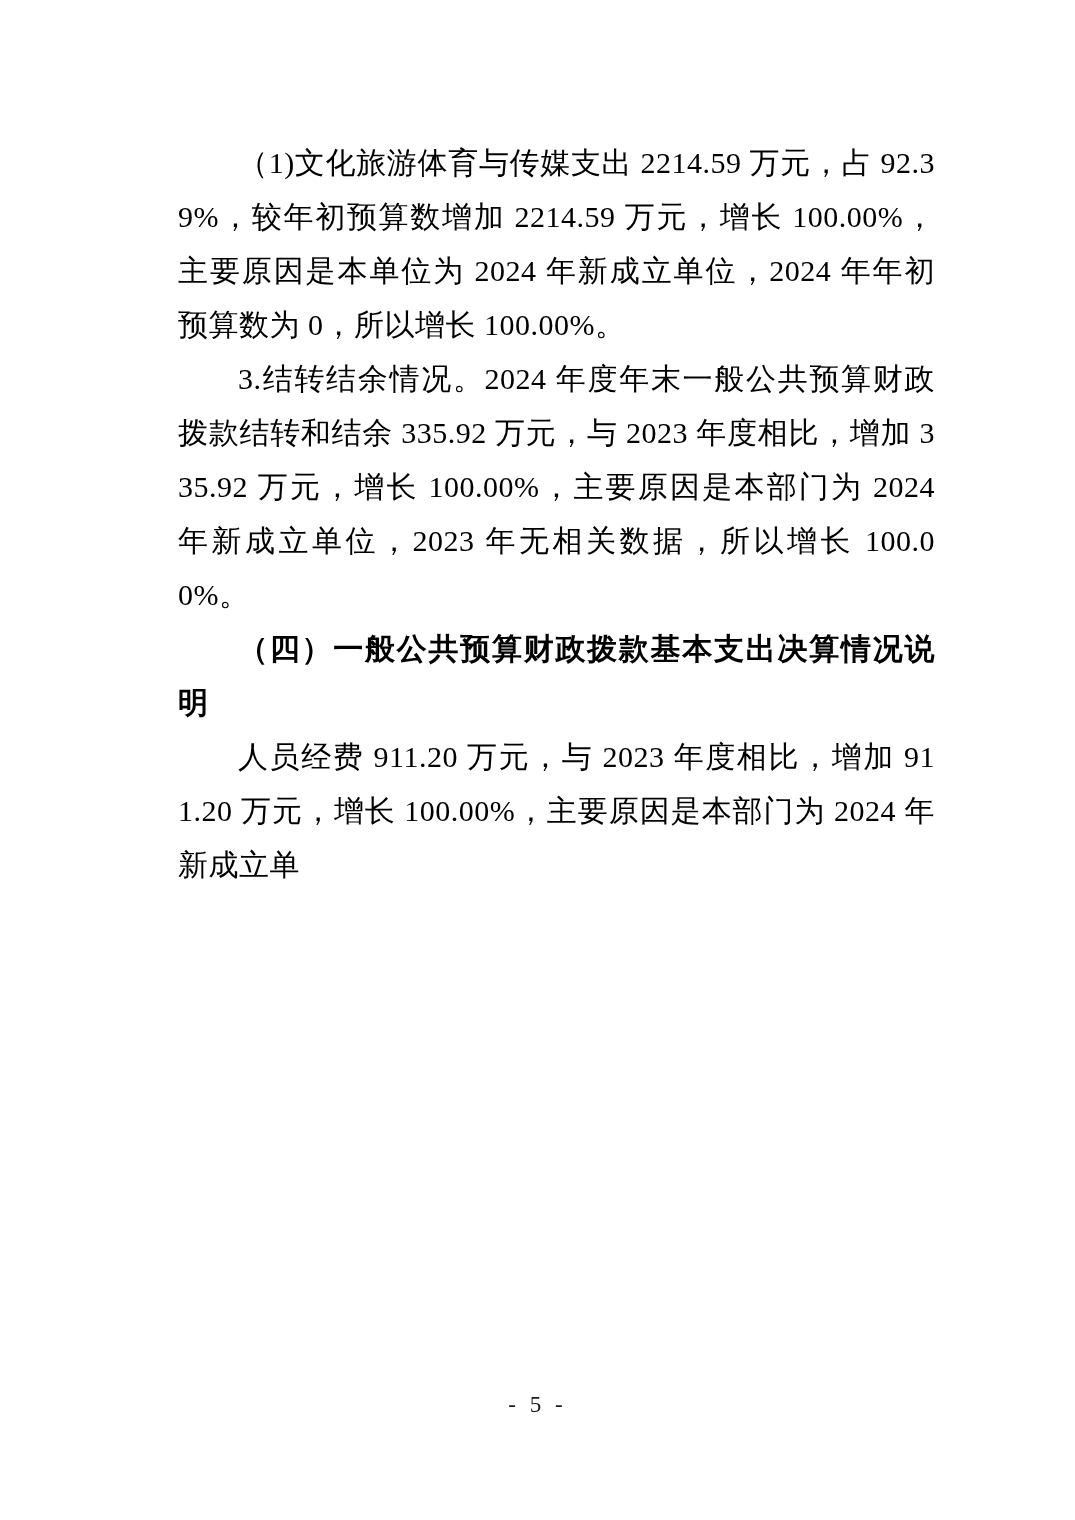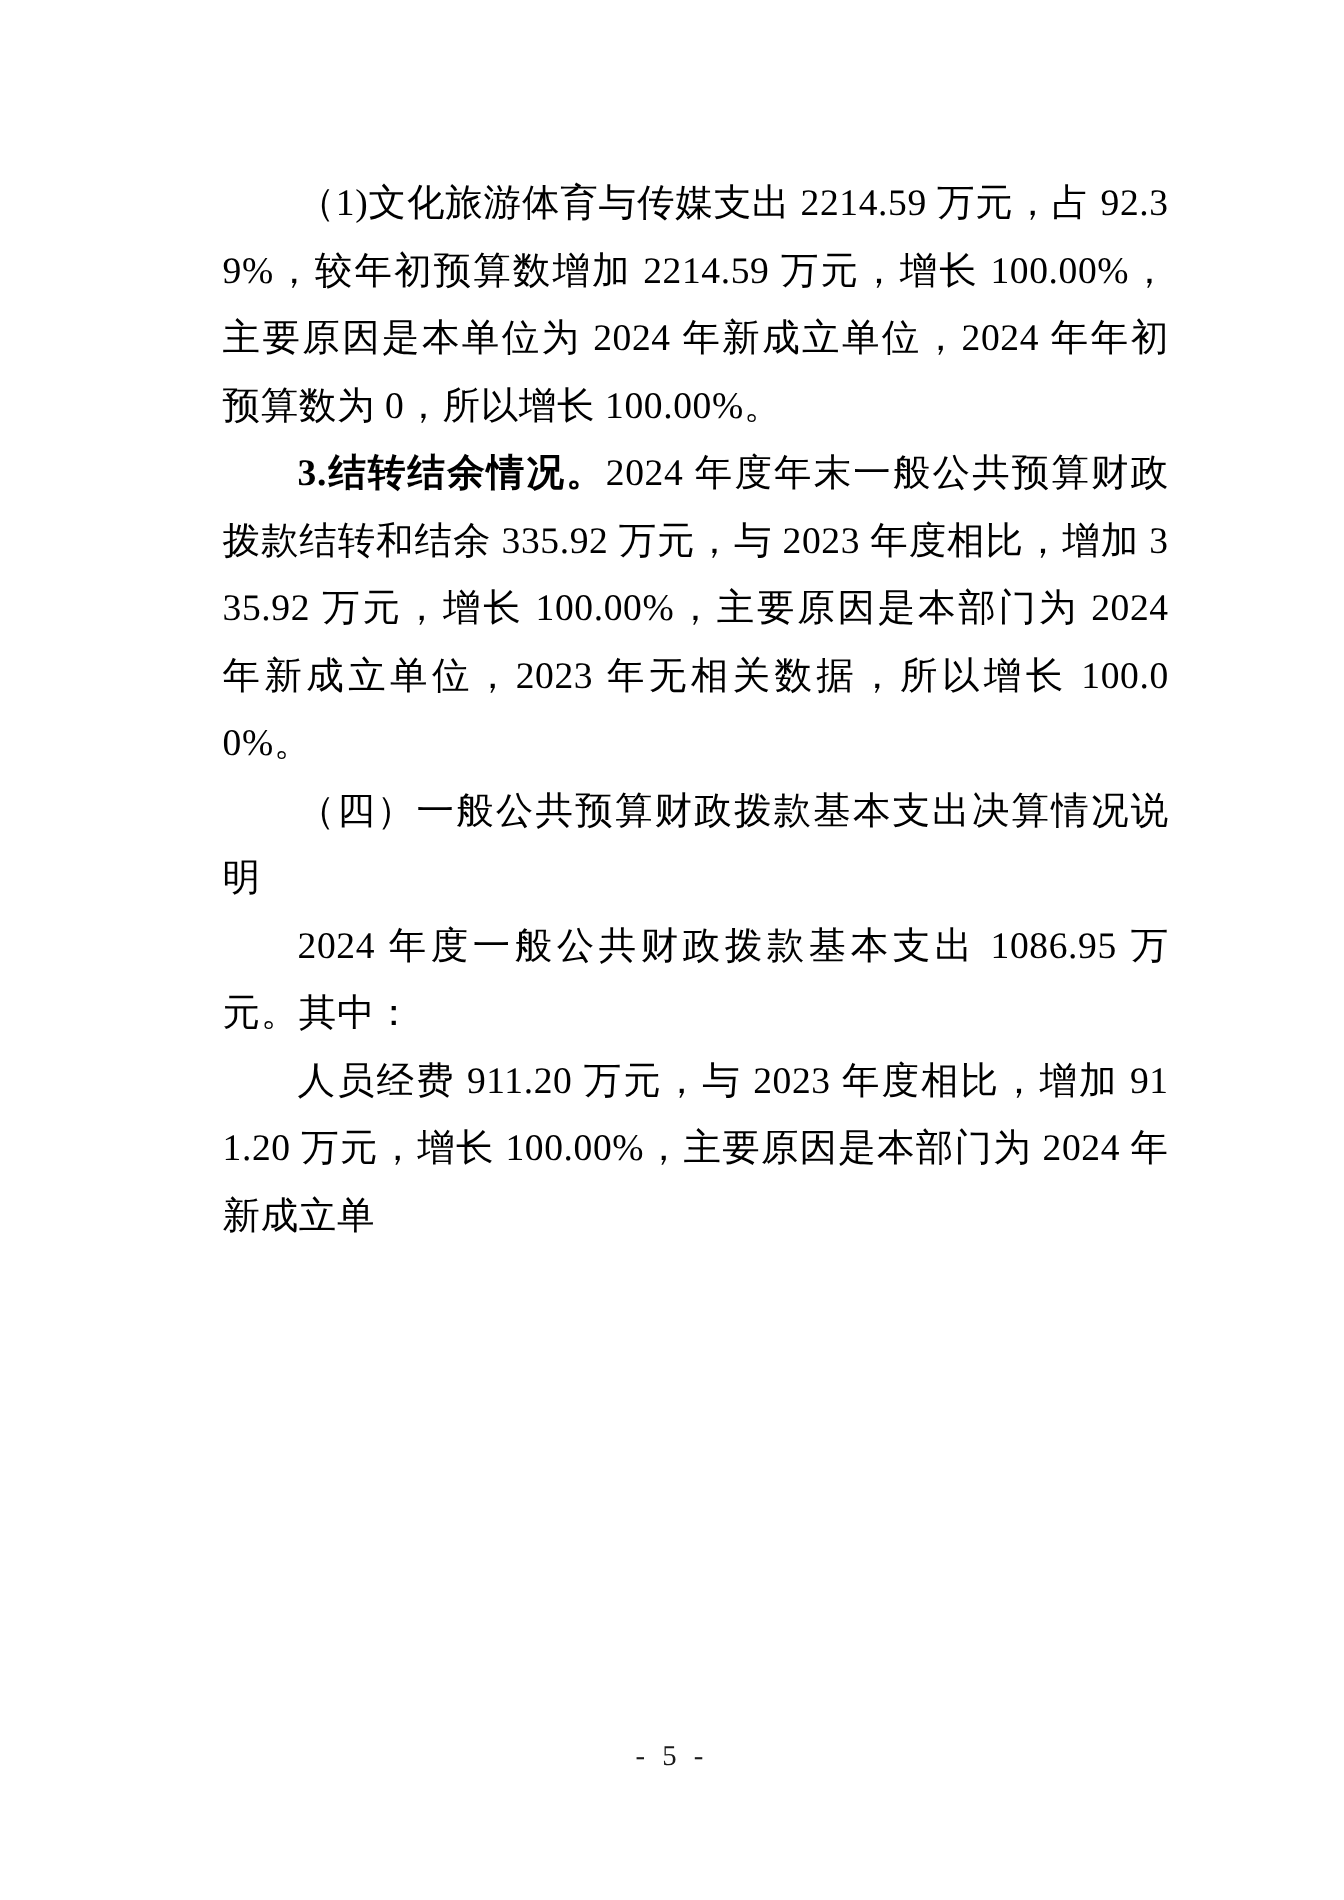--- a/index.html
+++ b/index.html
@@ -28,43 +28,42 @@
     padding: 0;
     font-size: 30px;
     line-height: 54px;
     text-align: justify;
     text-justify: inter-character;
     text-indent: 2em;
     letter-spacing: 0.5px;
     word-break: break-all;
   }
   .doc-body p.heading {
-    font-weight: normal;
+    font-weight: bold;
   }
   .doc-body b.lead {
-    font-weight: bold;
+    font-weight: normal;
   }
   .footer {
     position: absolute;
     top: 1392px;
     left: 0;
     width: 100%;
     text-align: center;
     font-size: 23px;
     letter-spacing: 4px;
     color: #1a1a1a;
   }
 </style>
 </head>
 <body>
 
 <div class="page">
   <div class="doc-body">
       <p class="body">（1)文化旅游体育与传媒支出 2214.59 万元，占 92.39%，较年初预算数增加 2214.59 万元，增长 100.00%，主要原因是本单位为 2024 年新成立单位，2024 年年初预算数为 0，所以增长 100.00%。</p>
       <p class="body"><b class="lead">3.结转结余情况。</b>2024 年度年末一般公共预算财政拨款结转和结余 335.92 万元，与 2023 年度相比，增加 335.92 万元，增长 100.00%，主要原因是本部门为 2024 年新成立单位，2023 年无相关数据，所以增长 100.00%。</p>
       <p class="heading">（四）一般公共预算财政拨款基本支出决算情况说明</p>
-      <p class="body">2024 年度一般公共财政拨款基本支出 1086.95 万元。其中：</p>
       <p class="body">人员经费 911.20 万元，与 2023 年度相比，增加 911.20 万元，增长 100.00%，主要原因是本部门为 2024 年新成立单</p>
     </div>
   <div class="footer">
     <span>- 5 -</span>
   </div>
 </div>
 
 </body></html>

